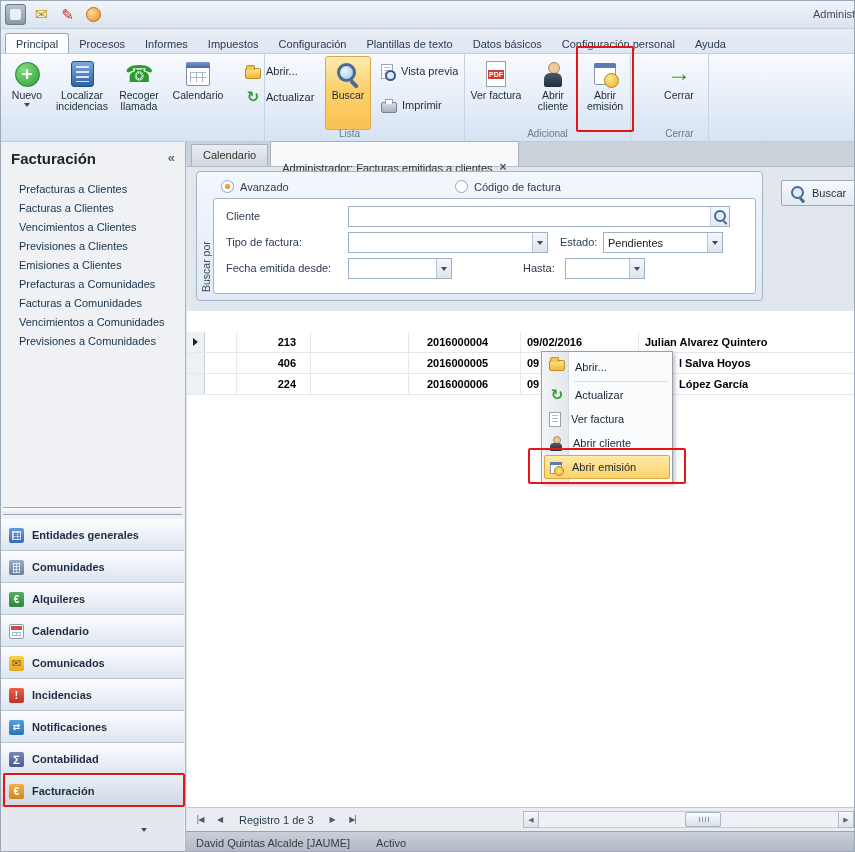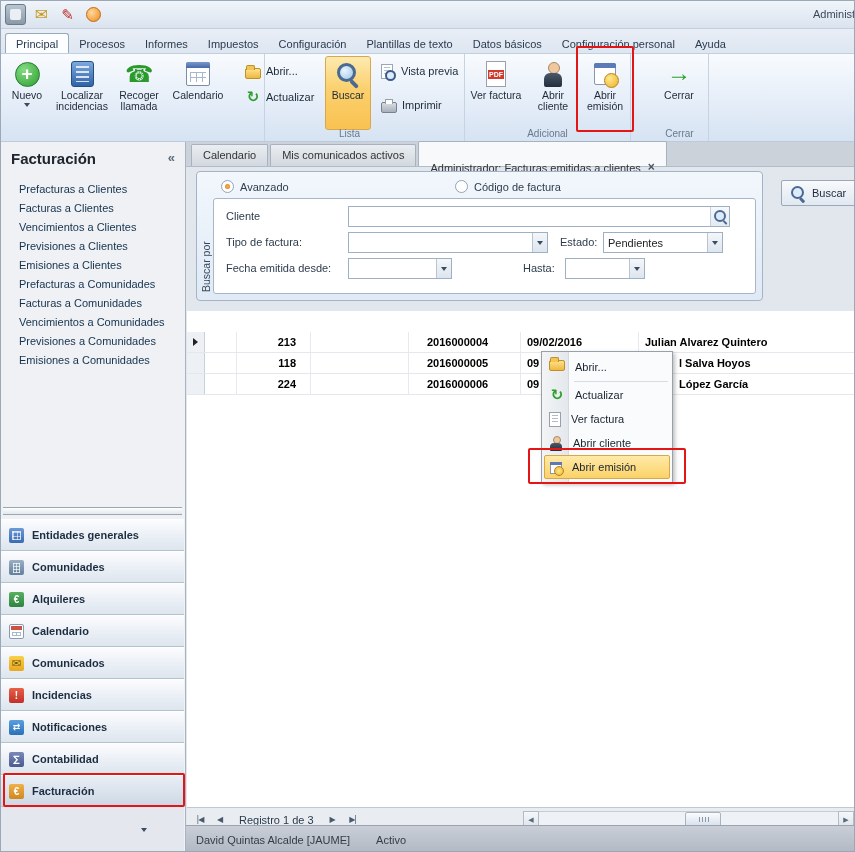--- a/index.html
+++ b/index.html
@@ -198,21 +198,21 @@
   #hscroll { position:absolute; left:336px; right:2px; top:3px; height:17px; display:flex; align-items:stretch; }
   .sbarrow { width:16px; background:linear-gradient(#f6f8fa,#dde4ec); border:1px solid #b2bcc8; display:flex; align-items:center; justify-content:center; color:#5a6a7a; }
   .sbarrow.left::before { content:"◀"; font-size:7px; }
   .sbarrow.right::before { content:"▶"; font-size:7px; }
   #sbtrack { flex:1; position:relative; background:#eef1f5; border-top:1px solid #c4ccd6; border-bottom:1px solid #c4ccd6; }
   #sbthumb { position:absolute; left:146px; top:0; bottom:0; width:36px; background:linear-gradient(#fafcfe,#d8e0ea); border:1px solid #a8b4c2; border-radius:2px; }
   #sbthumb::before { content:""; position:absolute; left:13px; top:4px; bottom:4px; width:10px;
     background:repeating-linear-gradient(90deg,#8a98a8 0 1px,transparent 1px 3px); }
 
   
-  #statusbar { position:absolute; left:0; bottom:0; right:0; height:28px; background:linear-gradient(#c9ced7,#b1b8c3);
+  #statusbar { position:absolute; left:0; bottom:0; right:0; height:22px; background:linear-gradient(#c9ced7,#b1b8c3);
     border-top:1px solid #9aa4b0; display:flex; align-items:center; color:#353c44; }
   #status-user { padding-left:10px; }
   #status-state { margin-left:26px; }
 
   
   .anno { position:absolute; border:2px solid var(--annotation,#e31515); border-radius:2px; z-index:50; pointer-events:none; }
 </style>
 </head>
 <body>
 
@@ -335,21 +335,20 @@
     <div id="sb-items">
       <div class="sb-item">Prefacturas a Clientes</div>
       <div class="sb-item">Facturas a Clientes</div>
       <div class="sb-item">Vencimientos a Clientes</div>
       <div class="sb-item">Previsiones a Clientes</div>
       <div class="sb-item">Emisiones a Clientes</div>
       <div class="sb-item">Prefacturas a Comunidades</div>
       <div class="sb-item">Facturas a Comunidades</div>
       <div class="sb-item">Vencimientos a Comunidades</div>
       <div class="sb-item">Previsiones a Comunidades</div>
-      <div class="sb-item">Emisiones a Comunidades</div>
     </div>
     <div class="splitter"></div>
     <div id="sb-nav">
       <div class="nav-btn">
         <span class="nicn n-entidades"></span>
         <span>Entidades generales</span>
       </div>
       <div class="nav-btn">
         <span class="nicn n-comunidades"></span>
         <span>Comunidades</span>
@@ -388,23 +387,20 @@
           <span class="tri-down"></span>
         </span>
     </div>
   </div>
 
   <div id="main">
 
     <div id="tabstrip">
       <div class="mtab">
         <span>Calendario</span>
-      </div>
-      <div class="mtab">
-        <span>Mis comunicados activos</span>
       </div>
       <div class="mtab active">
         <span>Administrador: Facturas emitidas a clientes</span>
         <span class="close-x"></span>
       </div>
     </div>
 
     <div id="searchpanel">
       <div class="radio-row" style="left:24px;top:8px;">
         <span class="radio sel"></span>
@@ -470,21 +466,21 @@
         <div class="gc c-chk"></div>
         <div class="gc c-id val">213</div>
         <div class="gc c-aux val"></div>
         <div class="gc c-fac val">2016000004</div>
         <div class="gc c-fec val">09/02/2016</div>
         <div class="gc c-nom val">Julian Alvarez Quintero</div>
       </div>
       <div class="grow">
         <div class="gc c-gut"></div>
         <div class="gc c-chk"></div>
-        <div class="gc c-id val">118</div>
+        <div class="gc c-id val">406</div>
         <div class="gc c-aux val"></div>
         <div class="gc c-fac val">2016000005</div>
         <div class="gc c-fec val">09</div>
         <div class="gc c-nom val pad-offset">l Salva Hoyos</div>
       </div>
       <div class="grow">
         <div class="gc c-gut"></div>
         <div class="gc c-chk"></div>
         <div class="gc c-id val">224</div>
         <div class="gc c-aux val"></div>

